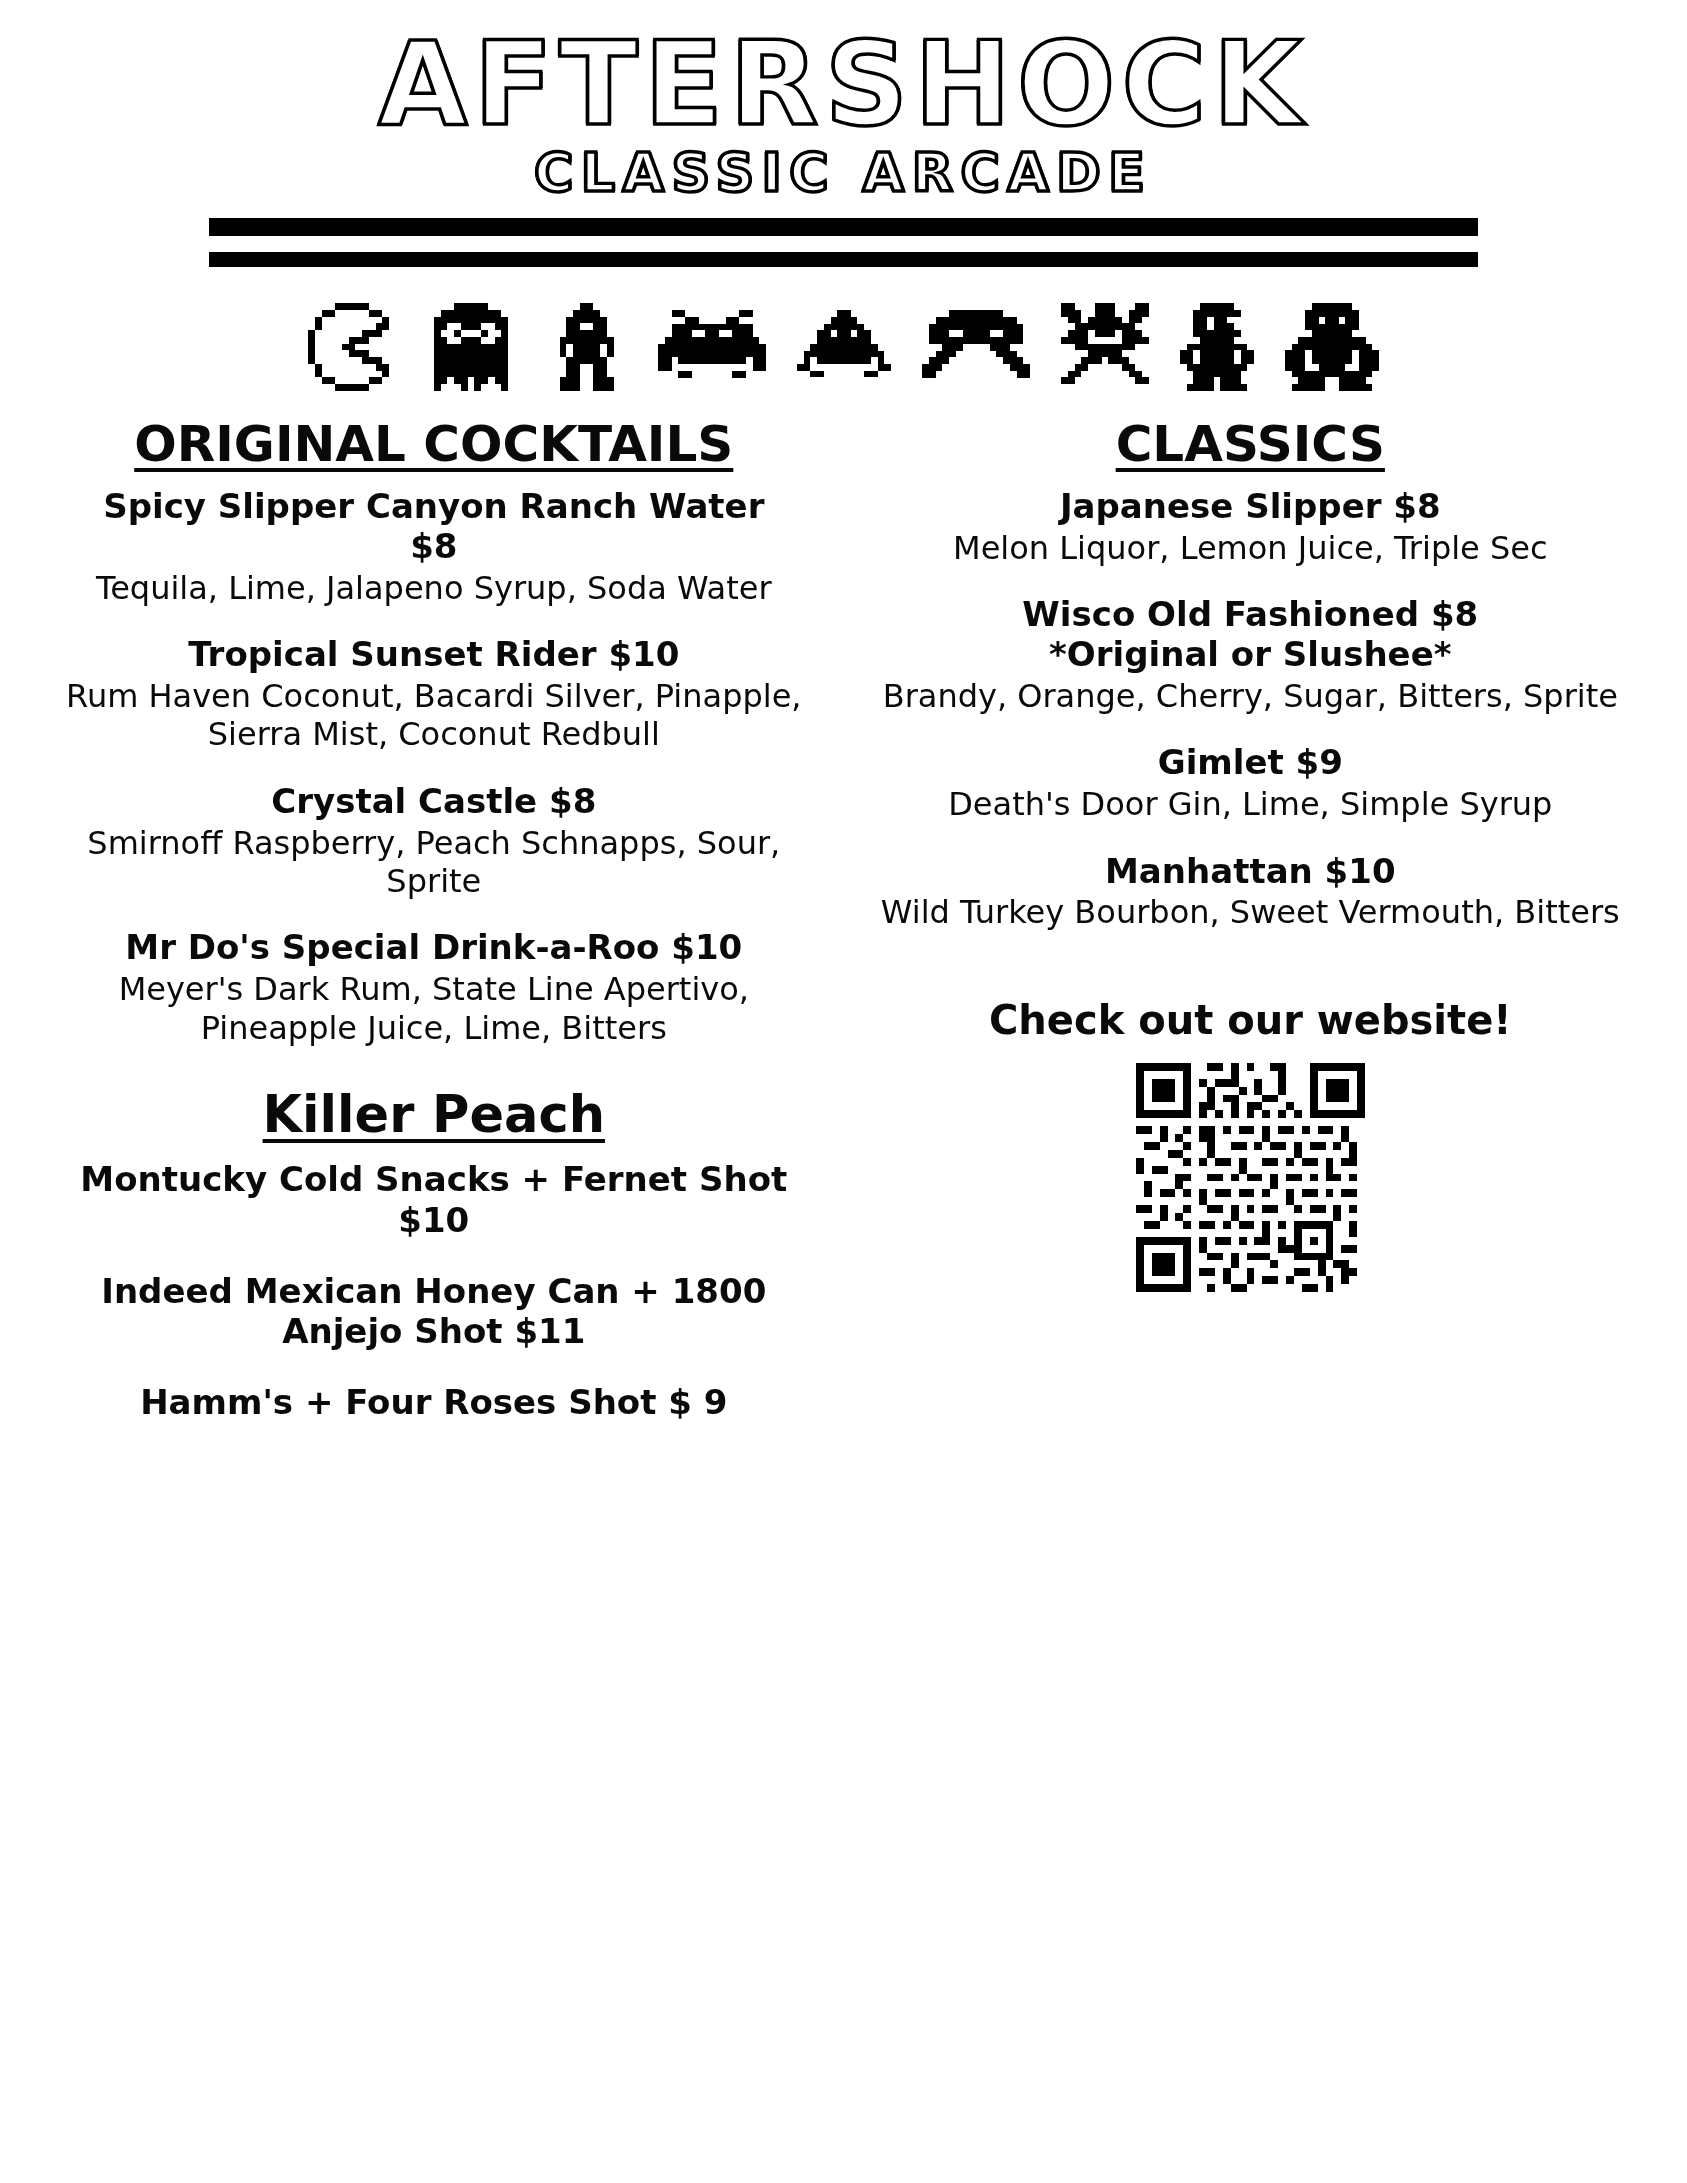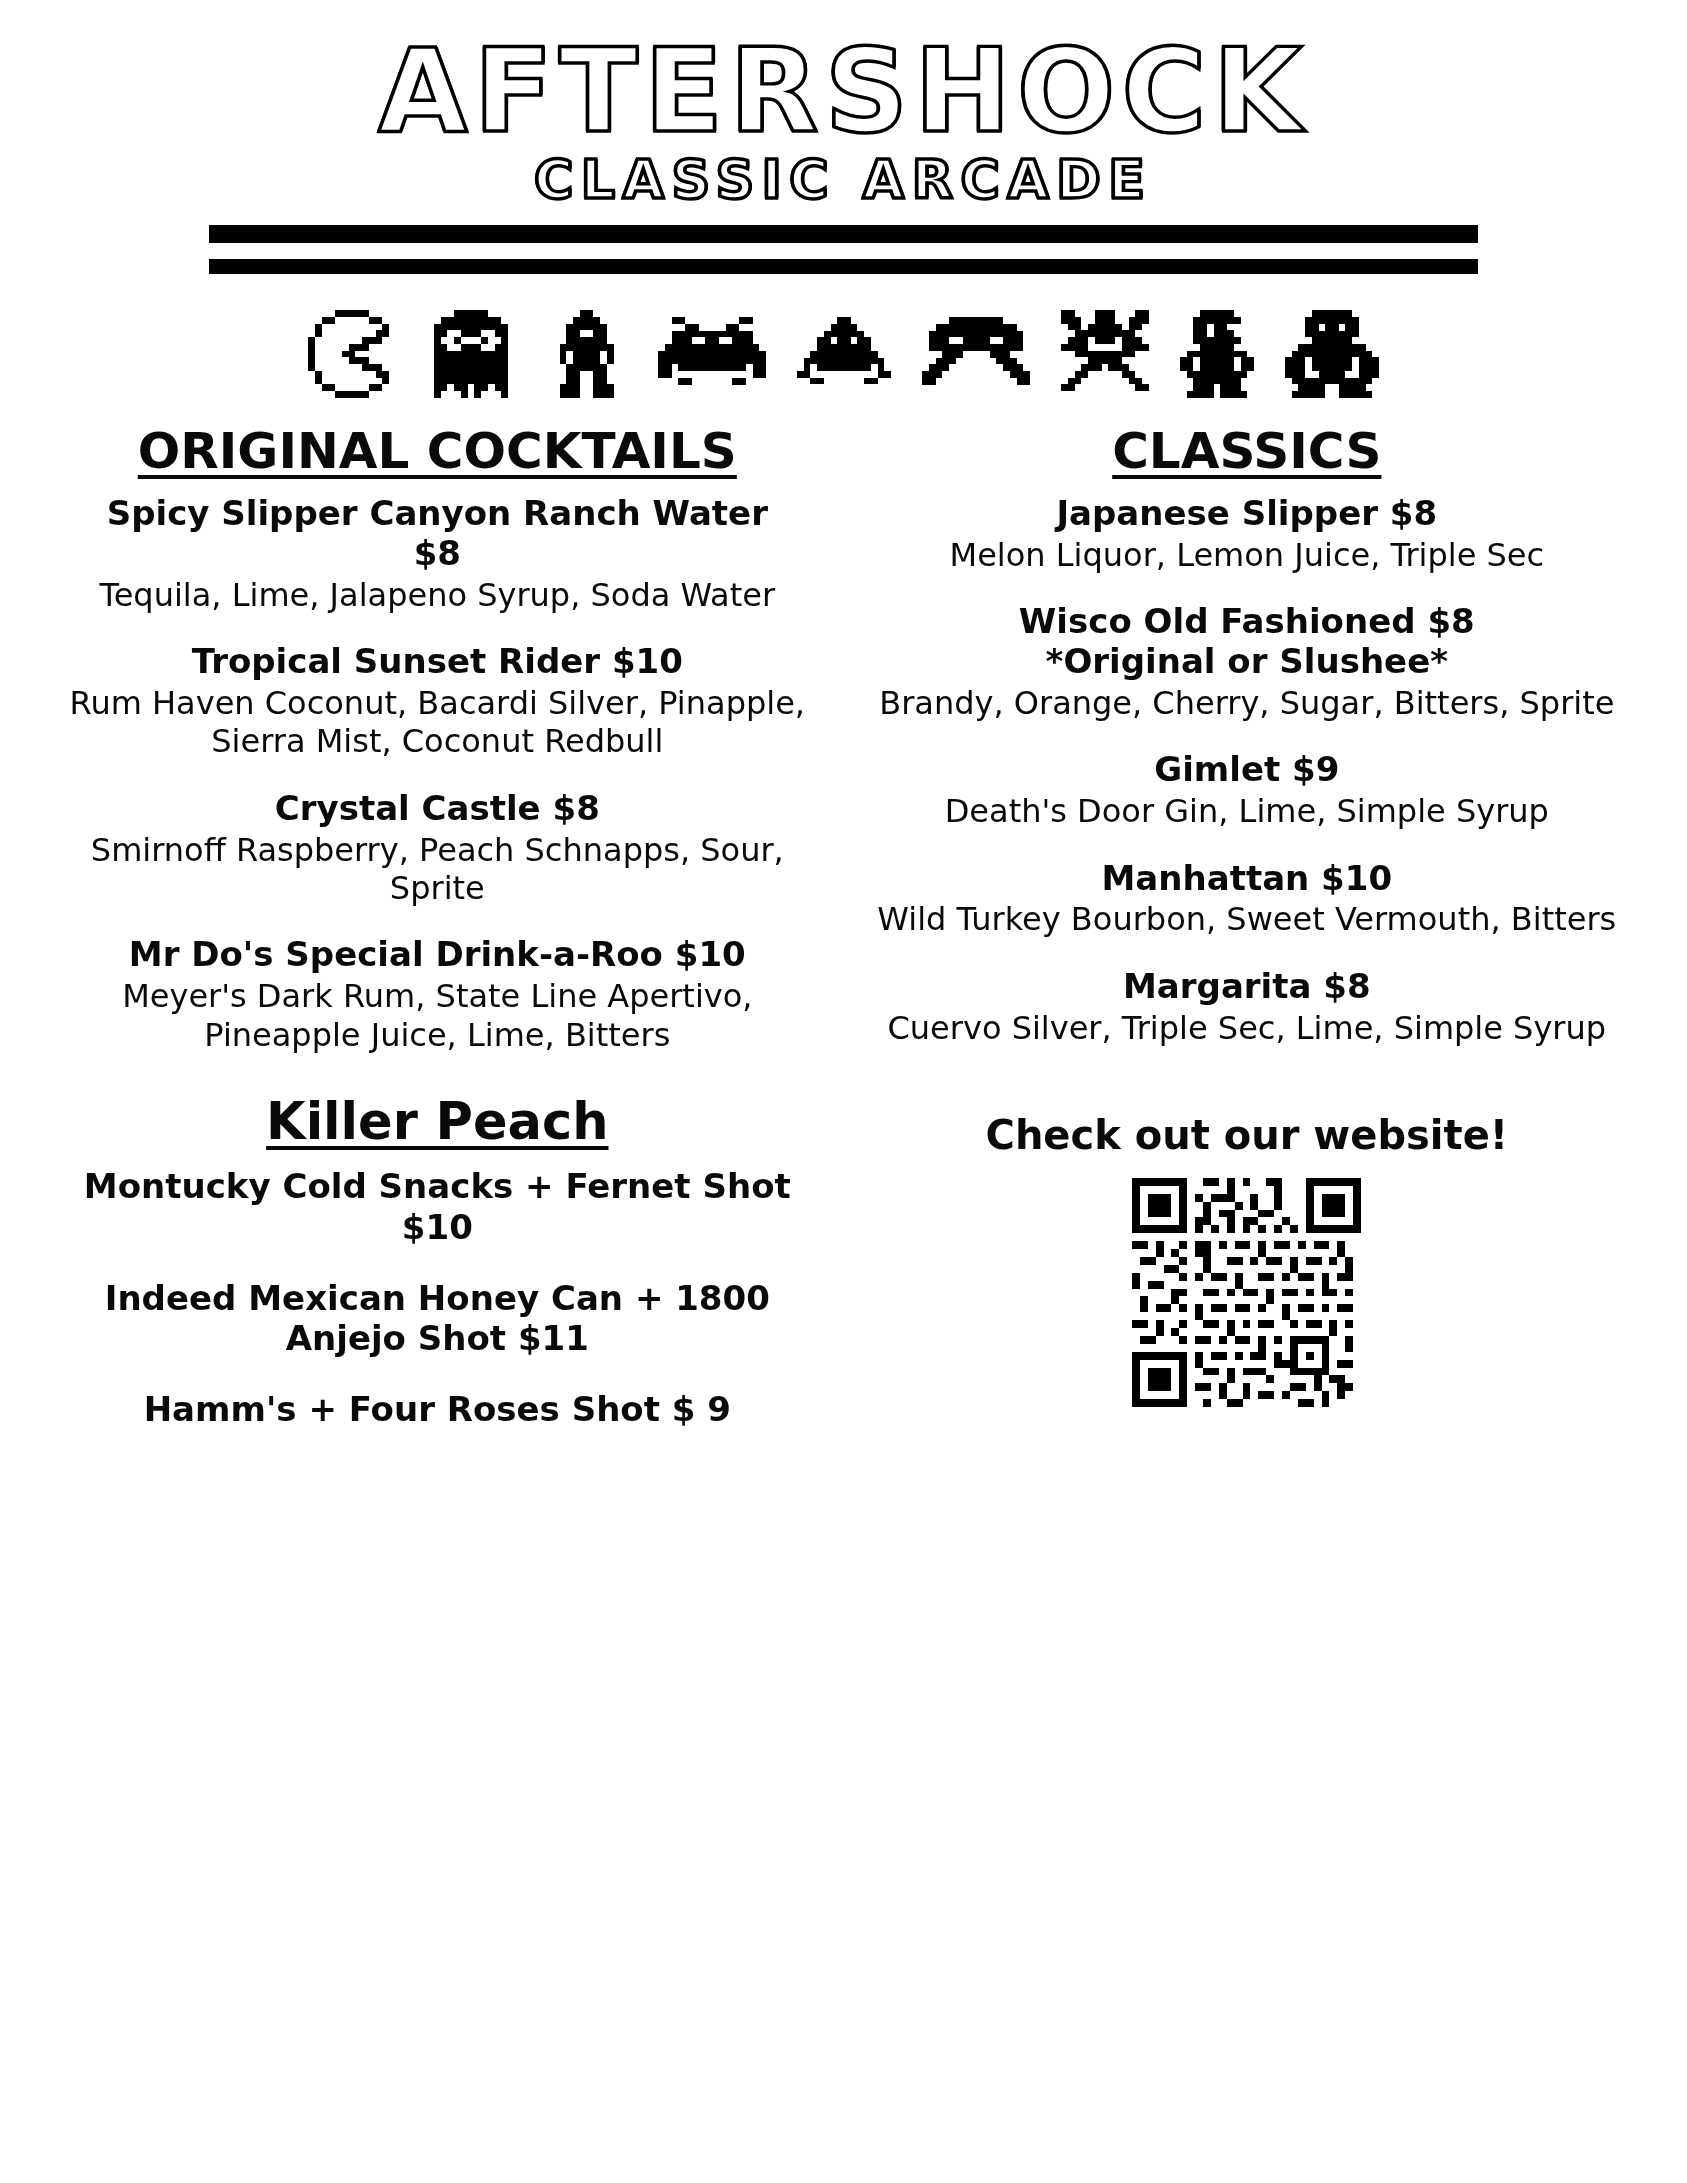--- a/index.html
+++ b/index.html
@@ -13,21 +13,21 @@
     font-family: "DejaVu Sans", sans-serif;
     color: #0a0a0a;
     overflow: hidden;
   }
 
   .page {
     position: relative;
     width: 1687px;
     height: 2183px;
     box-sizing: border-box;
-    padding: 7px;
+    padding: 0;
   }
 
   
   .header {
     text-align: center;
     padding-top: 27px;
   }
   .logo-line {
     font-family: "DejaVu Sans", sans-serif;
     font-weight: 700;
@@ -476,24 +476,20 @@
       <div class="item">
         <p class="item-name">Gimlet $9</p>
         <p class="item-desc">Death's Door Gin, Lime, Simple Syrup</p>
       </div>
 
       <div class="item">
         <p class="item-name">Manhattan $10</p>
         <p class="item-desc">Wild Turkey Bourbon, Sweet Vermouth, Bitters</p>
       </div>
 
-      <div class="item">
-        <p class="item-name">Margarita $8</p>
-        <p class="item-desc">Cuervo Silver, Triple Sec, Lime, Simple Syrup</p>
-      </div>
 
       <div class="website-block">
         <p class="website-title">Check out our website!</p>
 
         <svg class="qr" width="229" height="229" viewBox="0 0 29 29" shape-rendering="crispEdges">
           <rect x="0" y="0" width="29" height="29" fill="#fff"></rect>
           <g fill="#000">
 
             <rect x="0" y="0" width="7" height="1"></rect>
               <rect x="0" y="6" width="7" height="1"></rect>

